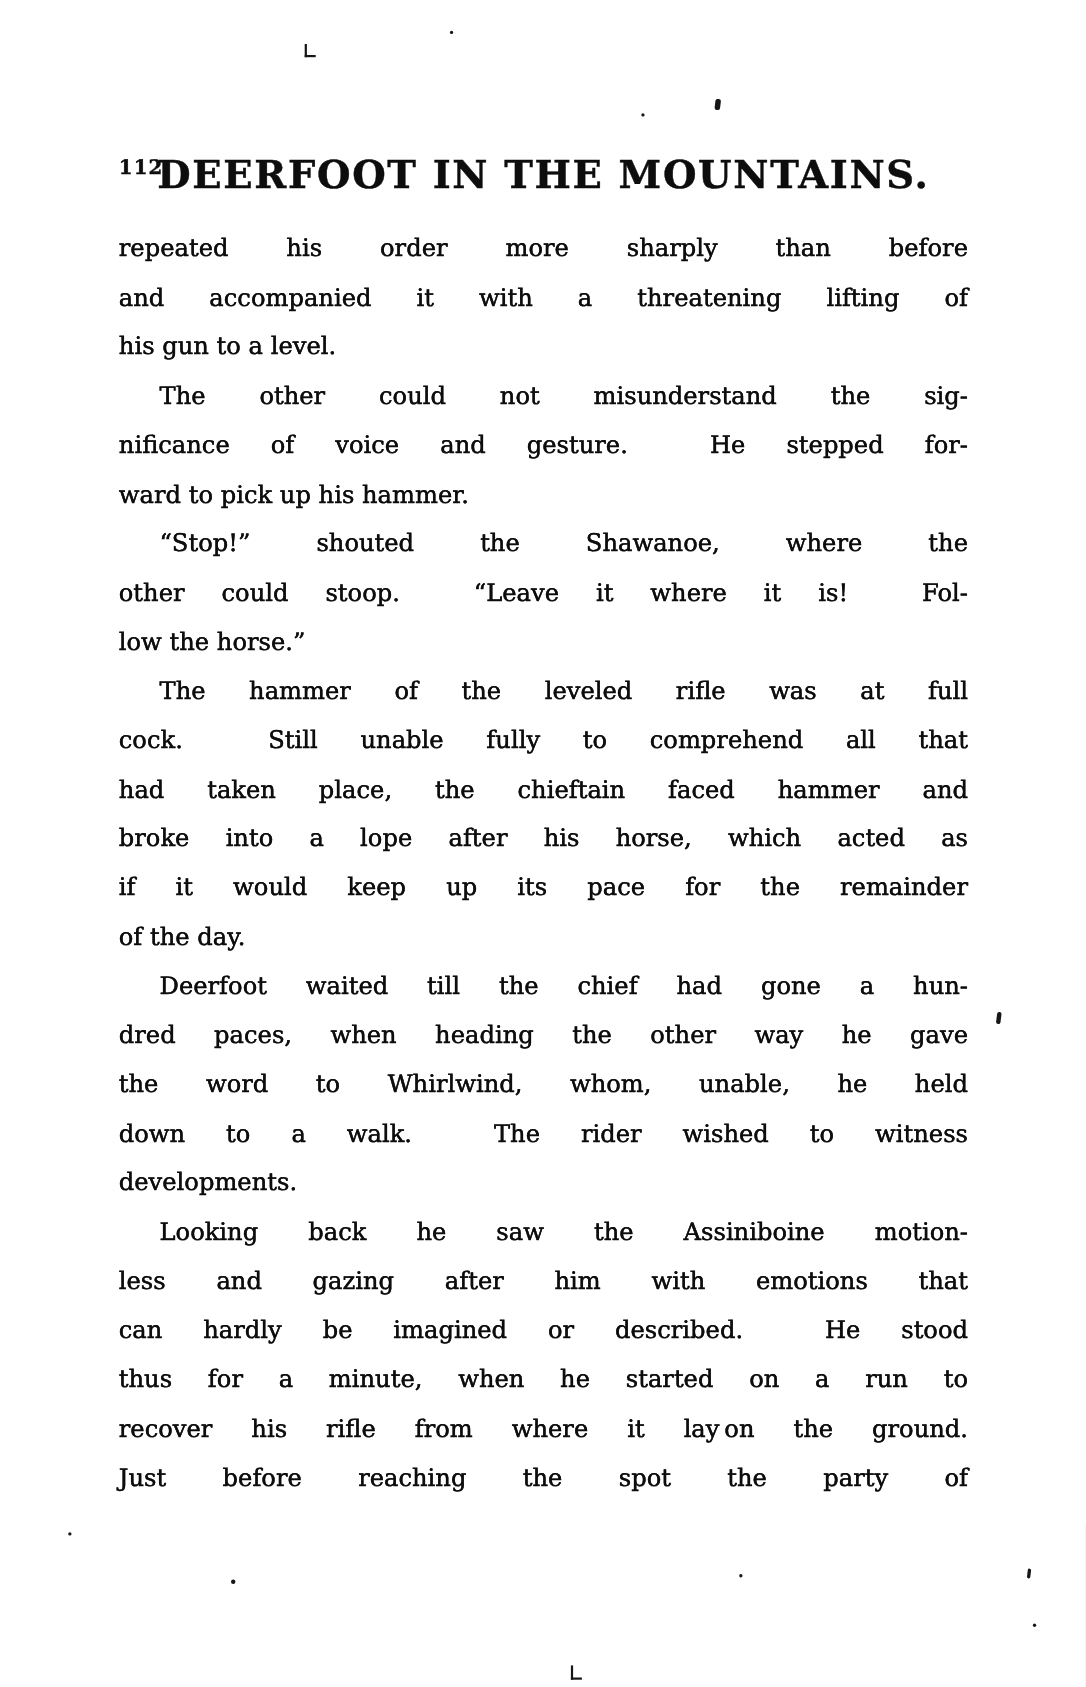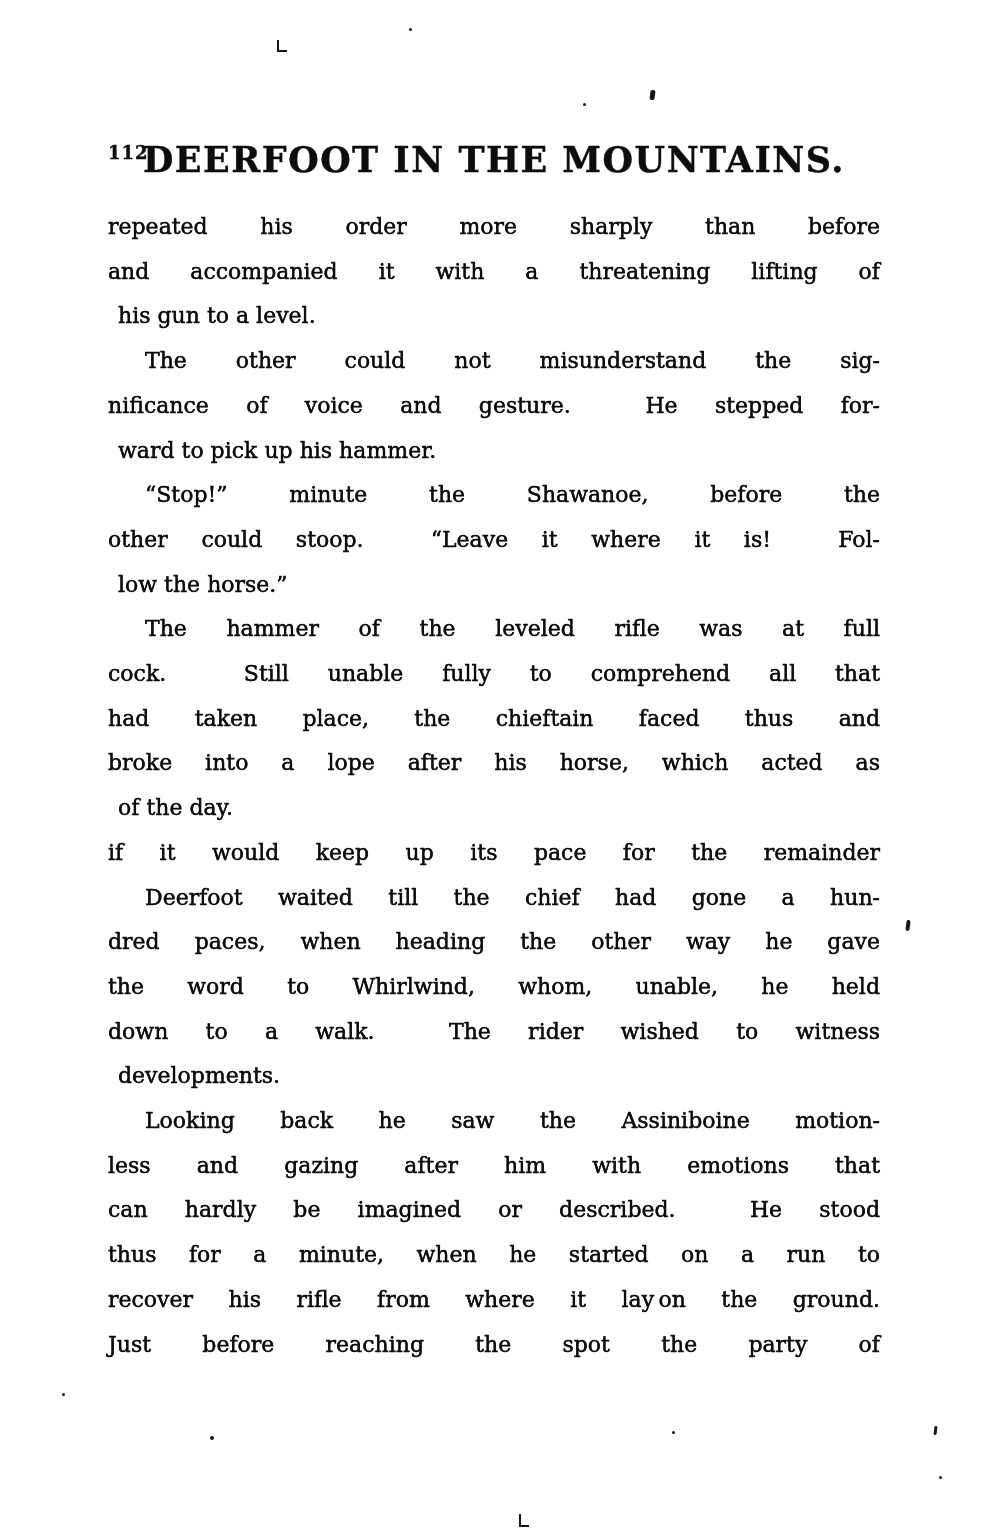--- a/index.html
+++ b/index.html
@@ -50,21 +50,21 @@
     font-size: 22px;
     line-height: 44.7px;
     -webkit-text-stroke: 0.35px #0d0d0d;
     text-shadow: 0 0 0.4px rgba(0,0,0,0.85);
   }
   .paragraph { margin: 0; }
   .line {
     text-align: justify;
     text-align-last: justify;
   }
-  .line.no-stretch { text-align-last: left; margin-left: 10px; }
+  .line.no-stretch { text-align-last: left; }
   .line.indent { text-indent: 37px; }
   .artifact-layer {
     position: absolute;
     inset: 0;
     pointer-events: none;
   }
   .speck {
     position: absolute;
     background: #161616;
   }
@@ -90,31 +90,31 @@
         <div class="line">repeated his order more sharply than before</div>
         <div class="line">and accompanied it with a threatening lifting of</div>
         <div class="line no-stretch">his gun to a level.</div>
       </div>
       <div class="paragraph">
         <div class="line indent">The other could not misunderstand the sig-</div>
         <div class="line">nificance of voice and gesture.&nbsp; He stepped for-</div>
         <div class="line no-stretch">ward to pick up his hammer.</div>
       </div>
       <div class="paragraph">
-        <div class="line indent">“Stop!” minute the Shawanoe, before the</div>
+        <div class="line indent">“Stop!” shouted the Shawanoe, where the</div>
         <div class="line">other could stoop.&nbsp; “Leave it where it is!&nbsp; Fol-</div>
         <div class="line no-stretch">low the horse.”</div>
       </div>
       <div class="paragraph">
         <div class="line indent">The hammer of the leveled rifle was at full</div>
         <div class="line">cock.&nbsp; Still unable fully to comprehend all that</div>
-        <div class="line">had taken place, the chieftain faced thus and</div>
+        <div class="line">had taken place, the chieftain faced hammer and</div>
         <div class="line">broke into a lope after his horse, which acted as</div>
+        <div class="line">if it would keep up its pace for the remainder</div>
         <div class="line no-stretch">of the day.</div>
-        <div class="line">if it would keep up its pace for the remainder</div>
       </div>
       <div class="paragraph">
         <div class="line indent">Deerfoot waited till the chief had gone a hun-</div>
         <div class="line">dred paces, when heading the other way he gave</div>
         <div class="line">the word to Whirlwind, whom, unable, he held</div>
         <div class="line">down to a walk.&nbsp; The rider wished to witness</div>
         <div class="line no-stretch">developments.</div>
       </div>
       <div class="paragraph">
         <div class="line indent">Looking back he saw the Assiniboine motion-</div>

